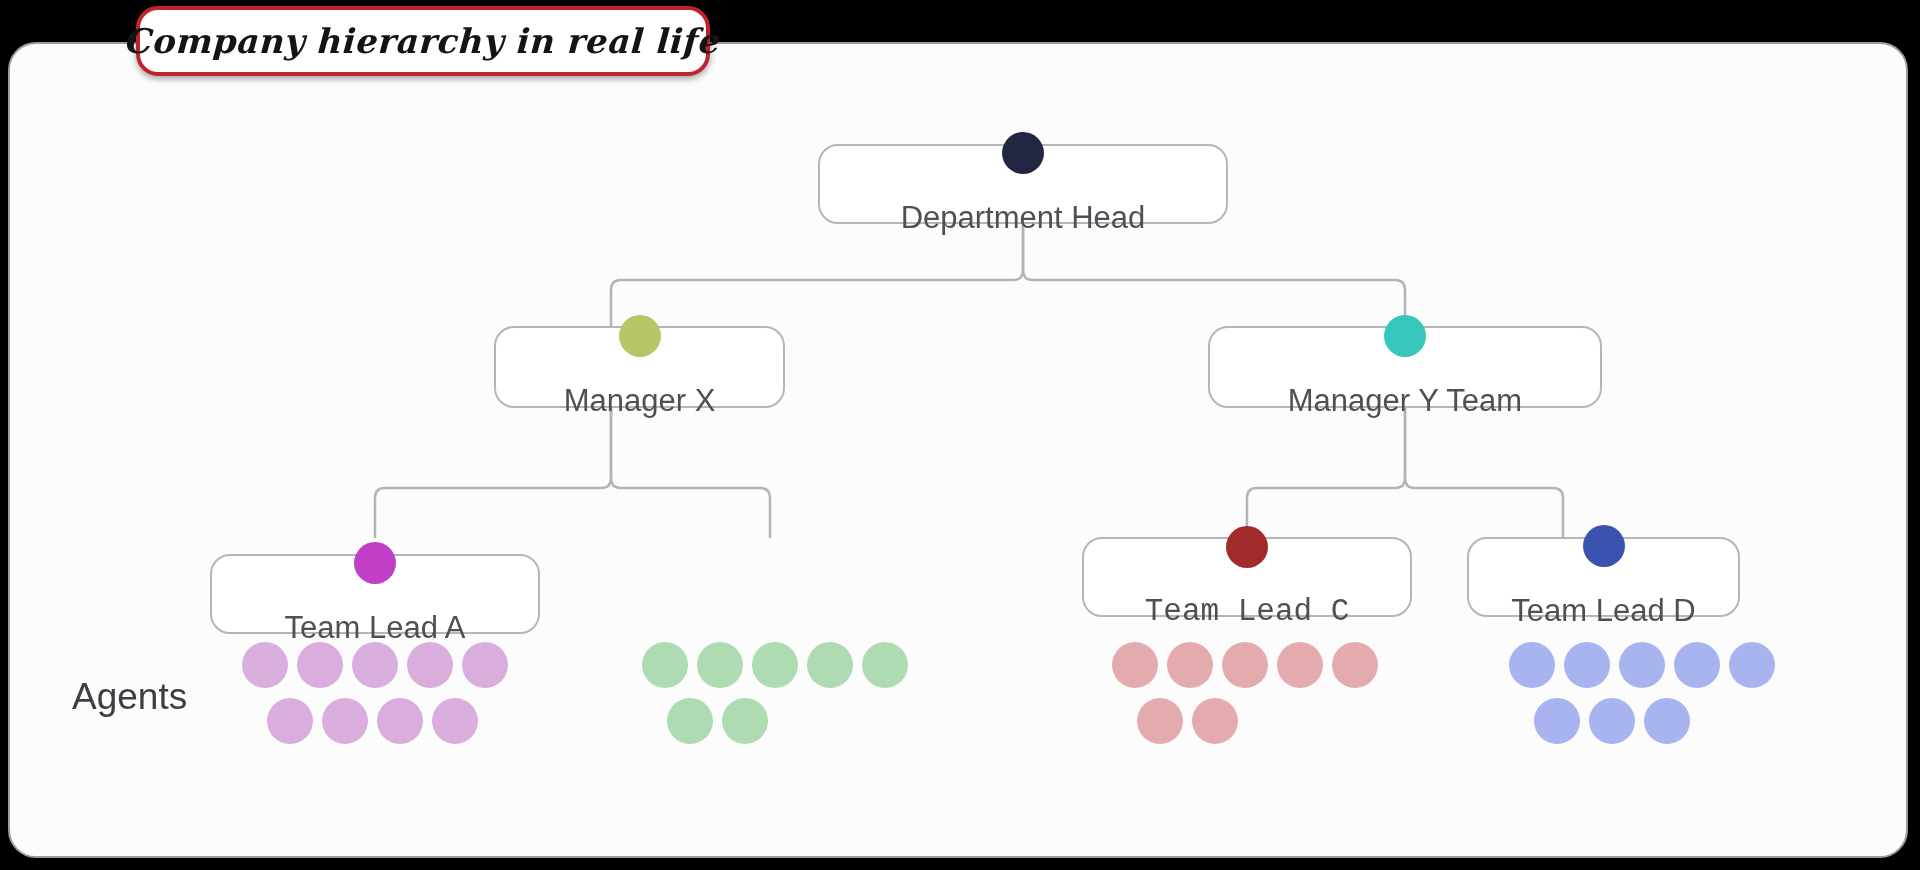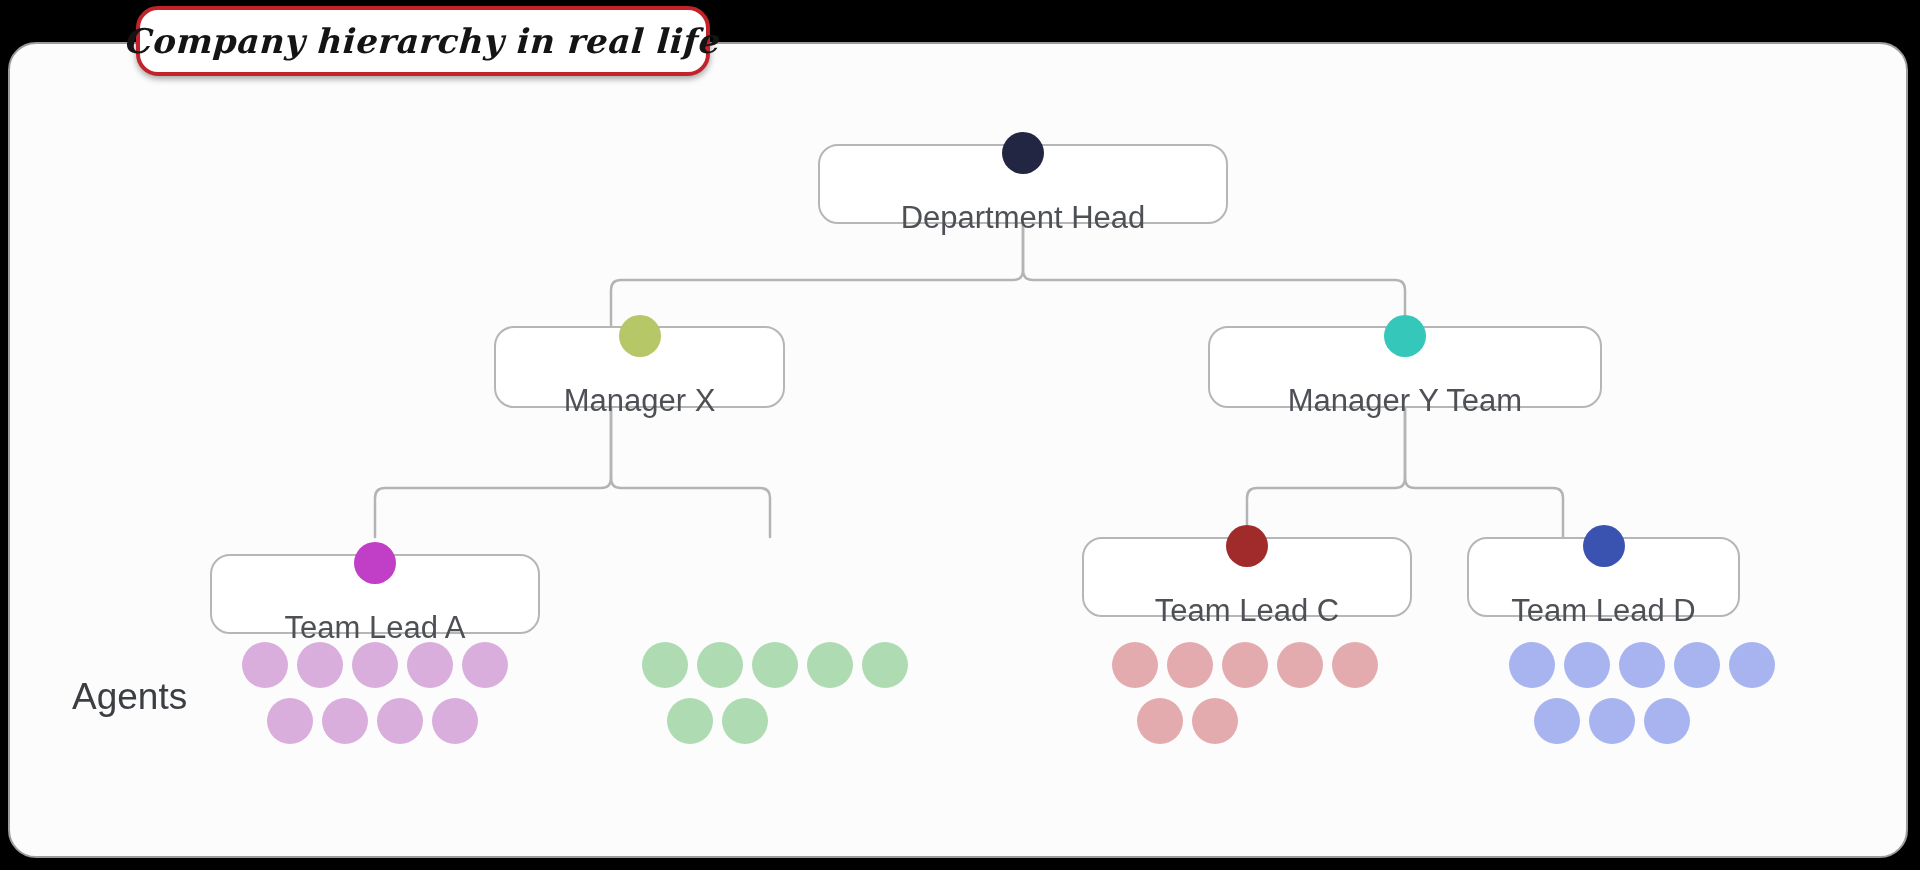--- a/index.html
+++ b/index.html
@@ -33,21 +33,21 @@
     width:42px;height:42px;border-radius:50%;flex:0 0 auto;background:#888;
   }
   .node .nlabel{
     font-size:31px;color:#4d5055;font-weight:500;white-space:nowrap;
   }
   .n-dept{left:818px;top:144px;width:410px;height:80px;}
   .n-mx  {left:466px;top:326px;width:291px;height:82px;margin-left:28px;}
   .n-my  {left:1208px;top:326px;width:394px;height:82px;}
   .n-tla {left:210px;top:537px;width:330px;height:80px;margin-top:17px;}
   .n-tlb {left:605px;top:537px;width:330px;height:80px;}
-  .n-tlc {left:1082px;top:537px;width:330px;height:80px;}
+  .n-tlc {left:1082px;top:537px;width:330px;height:80px;font-family:Liberation Mono, monospace;}
   .n-tld {left:1467px;top:537px;width:273px;height:80px;}
   .agents-label{
     position:absolute;left:72px;top:676px;font-size:37px;font-weight:400;
     color:#3b3e42;
   }
   .cluster{position:absolute;left:0;top:0;}
   .adot{
     position:absolute;width:46px;height:46px;border-radius:50%;
   }
 </style>

